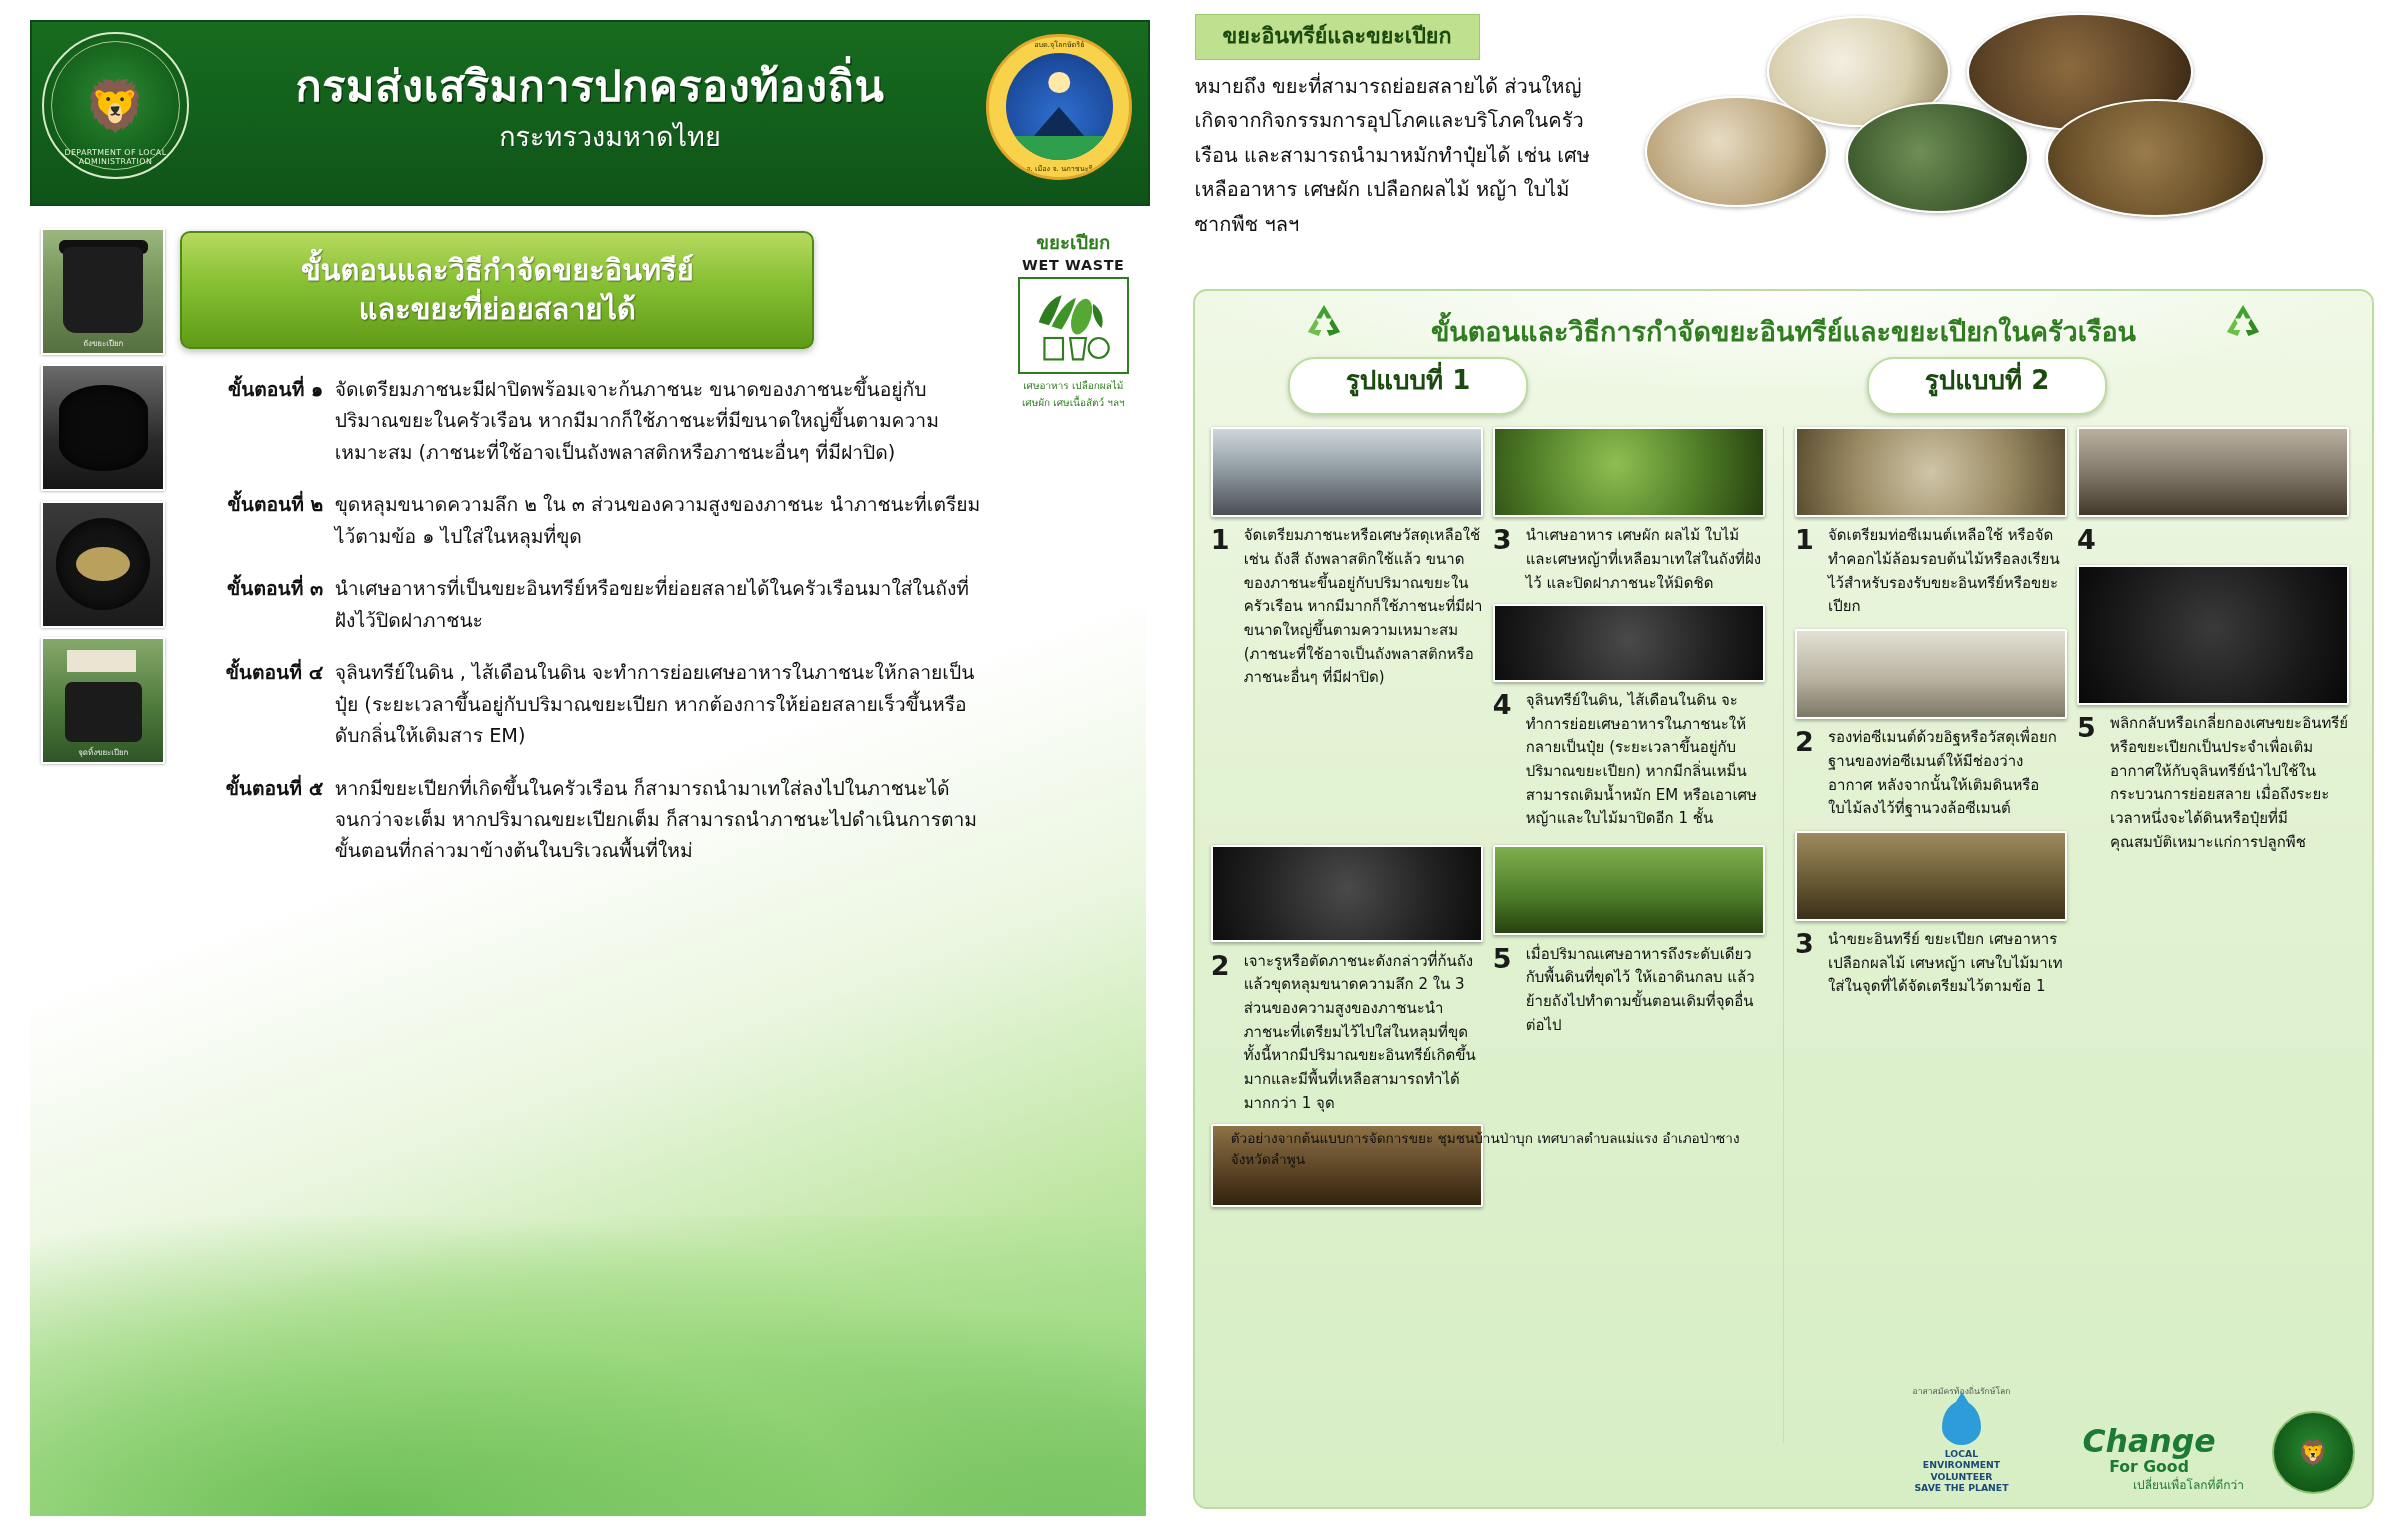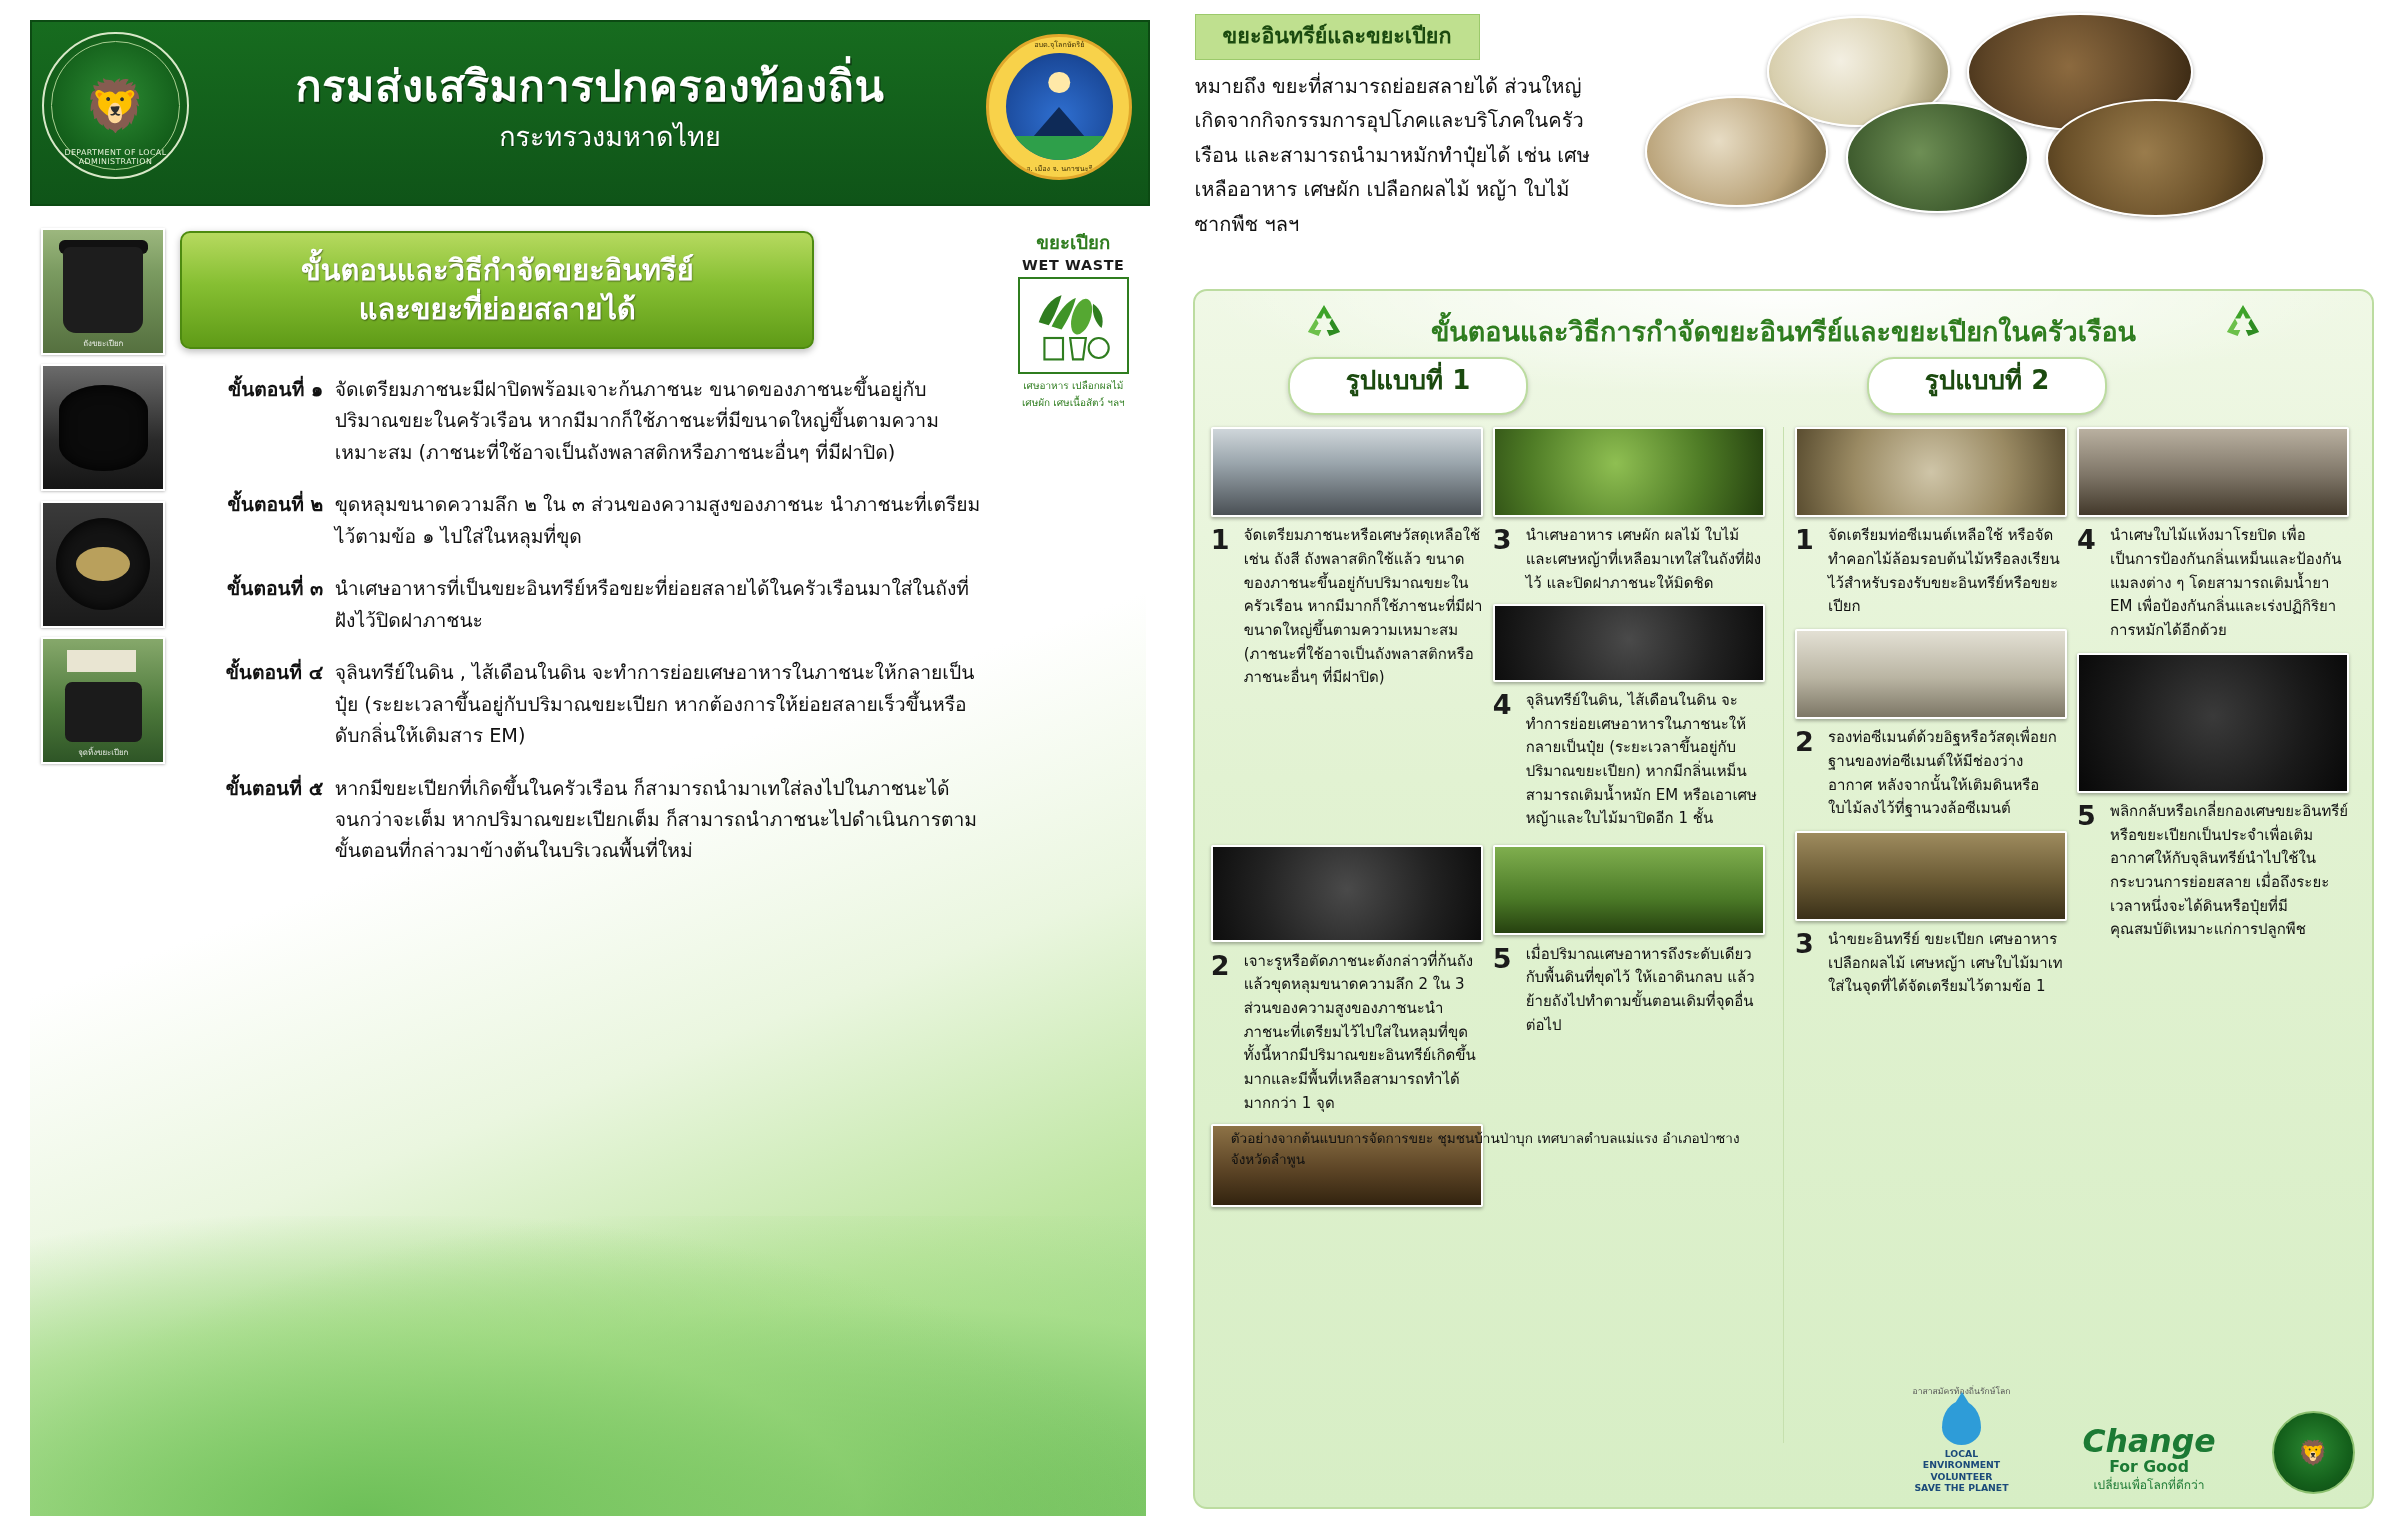--- a/index.html
+++ b/index.html
@@ -145,21 +145,21 @@
   .logo-lev{width:129px;text-align:center;}
   .logo-lev .drop{width:39px;height:44px;margin:0 auto 2.9px;background:#2e9cd8;border-radius:50% 50% 50% 50%/60% 60% 40% 40%;
        transform:rotate(0deg);position:relative;}
   .logo-lev .drop:before{content:"";position:absolute;left:50%;top:-8.6px;transform:translateX(-50%);
        border-left:8.6px solid transparent;border-right:8.6px solid transparent;border-bottom:13px solid #2e9cd8;}
   .logo-lev .t{font-size:9.3px;color:#1b4a7a;font-weight:bold;line-height:1.25;}
   .logo-lev .thai{font-size:8.6px;color:#555;margin-bottom:2.9px;}
   .logo-cfg{width:190px;text-align:center;}
   .logo-cfg .ch{font-size:31.5px;color:#1c7a34;font-weight:bold;font-style:italic;line-height:1;}
   .logo-cfg .fg{font-size:15.7px;color:#1c7a34;font-weight:bold;line-height:1.1;}
-  .logo-cfg .sub{font-size:12px;color:#1c7a34;}
+  .logo-cfg .sub{font-size:12px;color:#1c7a34;text-align:right;}
   .logo-seal{width:79px;height:79px;border-radius:50%;background:radial-gradient(circle at 50% 45%,#2c8a33 0%,#14601b 60%,#0d4712 100%);
        border:2.1px solid #8cc06f;display:flex;align-items:center;justify-content:center;color:#f2e9b8;font-size:24px;}
 </style>
 </head>
 <body>
 
 <div class="page">
 
   <div class="left">
     <div class="left-inner">
@@ -357,21 +357,20 @@
             <div class="thumb t-mulch" style="height:86px;margin:10px 0 7.2px;"></div>
             <div class="numline">
               <div class="num">3</div>
               <div class="txt">นำขยะอินทรีย์ ขยะเปียก เศษอาหาร เปลือกผลไม้ เศษหญ้า เศษใบไม้มาเทใส่ในจุดที่ได้จัดเตรียมไว้ตามข้อ 1</div>
             </div>
           </div>
           <div style="width:272px;">
             <div class="thumb t-pipe" style="height:86px;margin-bottom:7.2px;"></div>
             <div class="numline">
               <div class="num">4</div>
-              <div class="txt">นำเศษใบไม้แห้งมาโรยปิด เพื่อเป็นการป้องกันกลิ่นเหม็นและป้องกันแมลงต่าง ๆ โดยสามารถเติมน้ำยา EM เพื่อป้องกันกลิ่นและเร่งปฏิกิริยาการหมักได้อีกด้วย</div>
             </div>
             <div class="thumb t-black" style="height:136px;margin:10px 0 7.2px;"></div>
             <div class="numline">
               <div class="num">5</div>
               <div class="txt">พลิกกลับหรือเกลี่ยกองเศษขยะอินทรีย์หรือขยะเปียกเป็นประจำเพื่อเติมอากาศให้กับจุลินทรีย์นำไปใช้ในกระบวนการย่อยสลาย เมื่อถึงระยะเวลาหนึ่งจะได้ดินหรือปุ๋ยที่มีคุณสมบัติเหมาะแก่การปลูกพืช</div>
             </div>
           </div>
         </div>
       </div>
 

